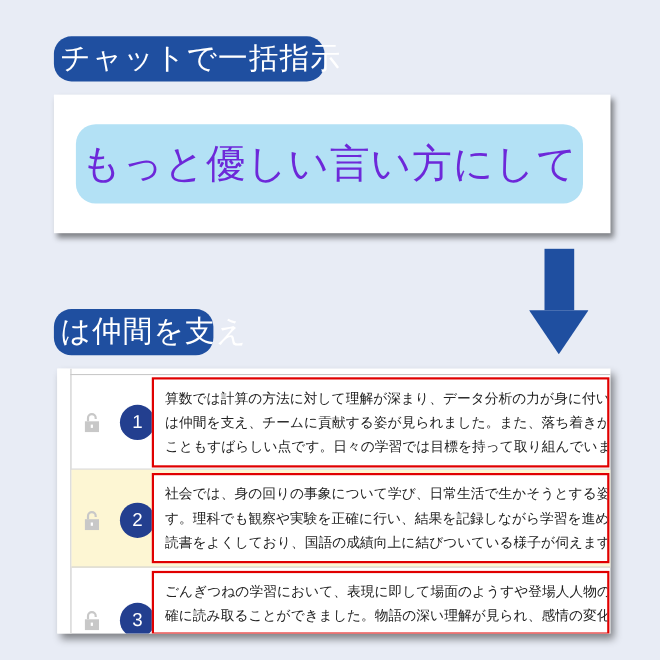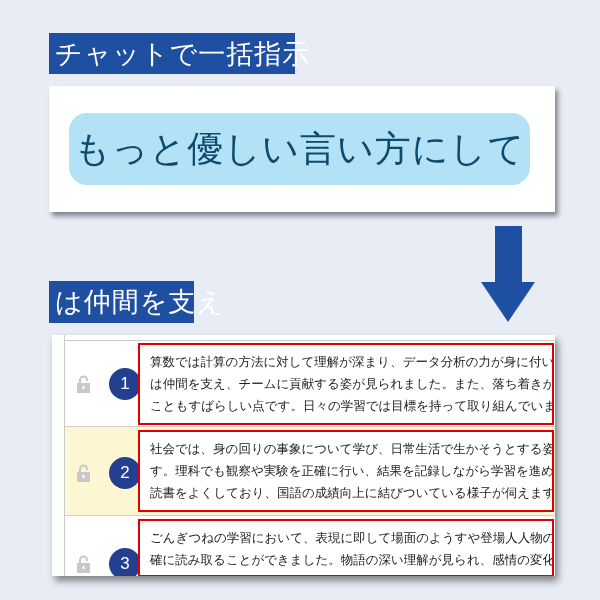--- a/index.html
+++ b/index.html
@@ -5,35 +5,35 @@
   html, body { margin:0; padding:0; }
   body {
     width:600px; height:600px; overflow:hidden; position:relative;
     background:#e8ecf5;
     font-family:"DejaVu Sans", sans-serif;
   }
   .label-tag {
     position:absolute; background:#1f4fa0; color:#fff;
     font-family:"DejaVu Serif", serif;
     font-size:27px; line-height:41px; padding:0 6px;
-    letter-spacing:1px; white-space:nowrap;
+    letter-spacing:1px; white-space:nowrap;border-radius:16px;
   }
   #tag-chat { left:49px; top:33px; height:41px; width:234px; }
   #tag-fix  { left:49px; top:281px; height:42px; width:133px; }
 
   .chat-card {
     position:absolute; left:49px; top:86px; width:506px; height:126px;
     background:#fff;
     box-shadow:3px 4px 5px rgba(0,0,0,0.45);
   }
   .chat-bubble {
     position:absolute; left:20px; top:27px; width:461px; height:72px;
     background:#b3e1f5; border-radius:18px;
     display:flex; align-items:center; justify-content:center;
-    font-size:36px; color:#0c4a6e; letter-spacing:1px; white-space:nowrap;
+    font-size:36px; color:#6d28d9; letter-spacing:1px; white-space:nowrap;
   }
 
   .arrow {
     position:absolute; left:481px; top:226px; width:54px; height:96px;
   }
 
   .table-panel {
     position:absolute; left:52px; top:335px; width:503px; height:241px;
     background:#fff; overflow:hidden;
     box-shadow:3px 5px 7px rgba(0,0,0,0.45);

